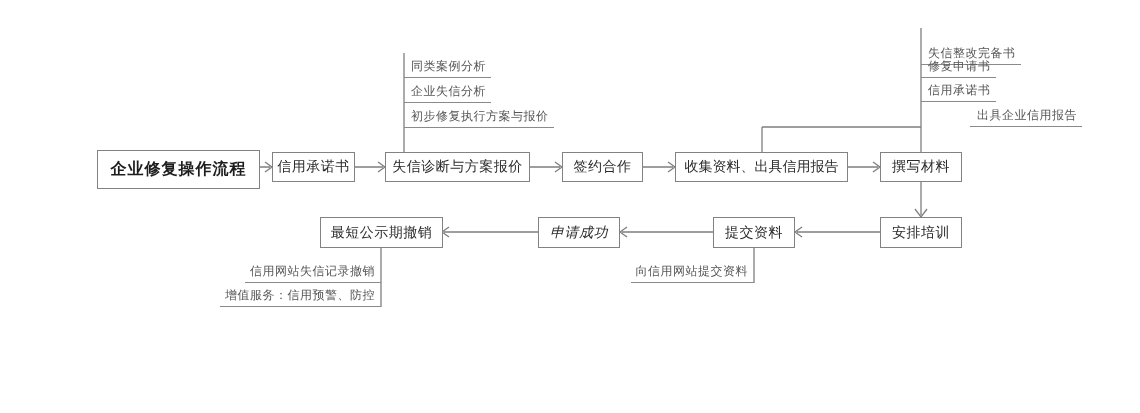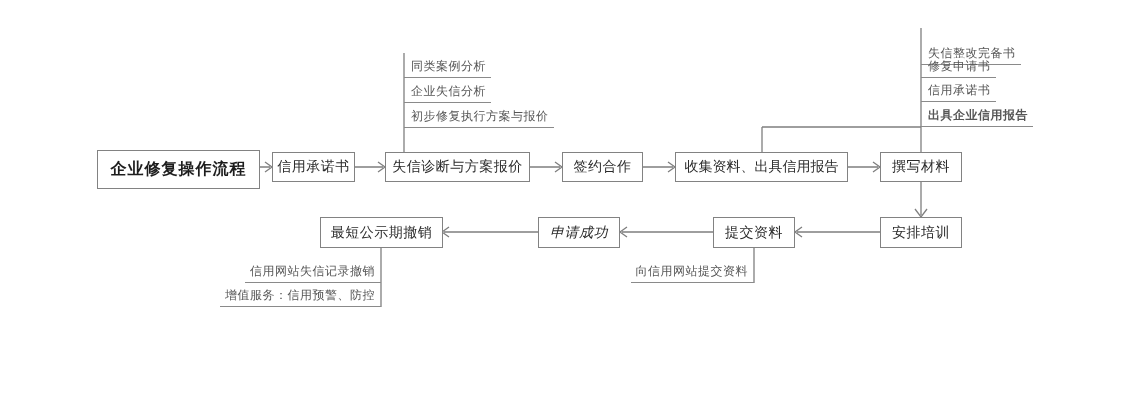--- a/index.html
+++ b/index.html
@@ -22,21 +22,21 @@
   }
   .note.right-aligned{padding:0 6px 1px 5px;text-align:right;}
   
   .n-diag0{left:404px;top:57px;}
   .n-diag1{left:404px;top:82px;}
   .n-diag2{left:404px;top:107px;}
   
   .n-mat0{left:921px;top:32px;margin-top:12px;}
   .n-mat1{left:921px;top:57px;}
   .n-mat2{left:921px;top:81px;}
-  .n-mat3{left:921px;top:106px;font-weight:bold;}
+  .n-mat3{left:970px;top:106px;}
   
   .n-submit{right:386px;top:262px;}
   .n-rev0{right:759px;top:262px;}
   .n-rev1{right:759px;top:286px;}
 </style>
 </head>
 <body>
 
 <div id="stage">
 

